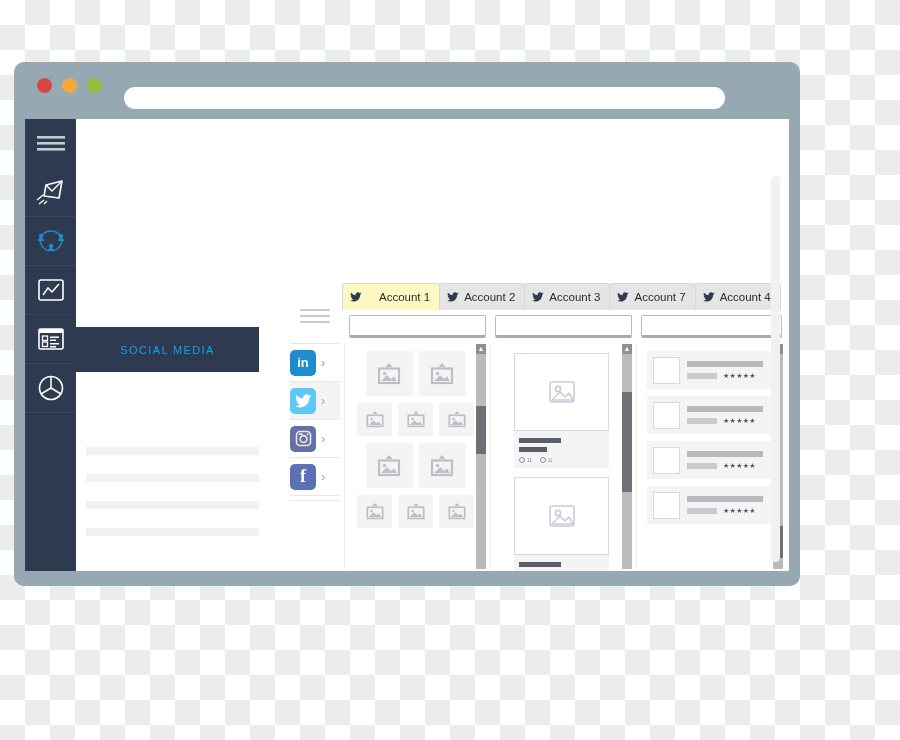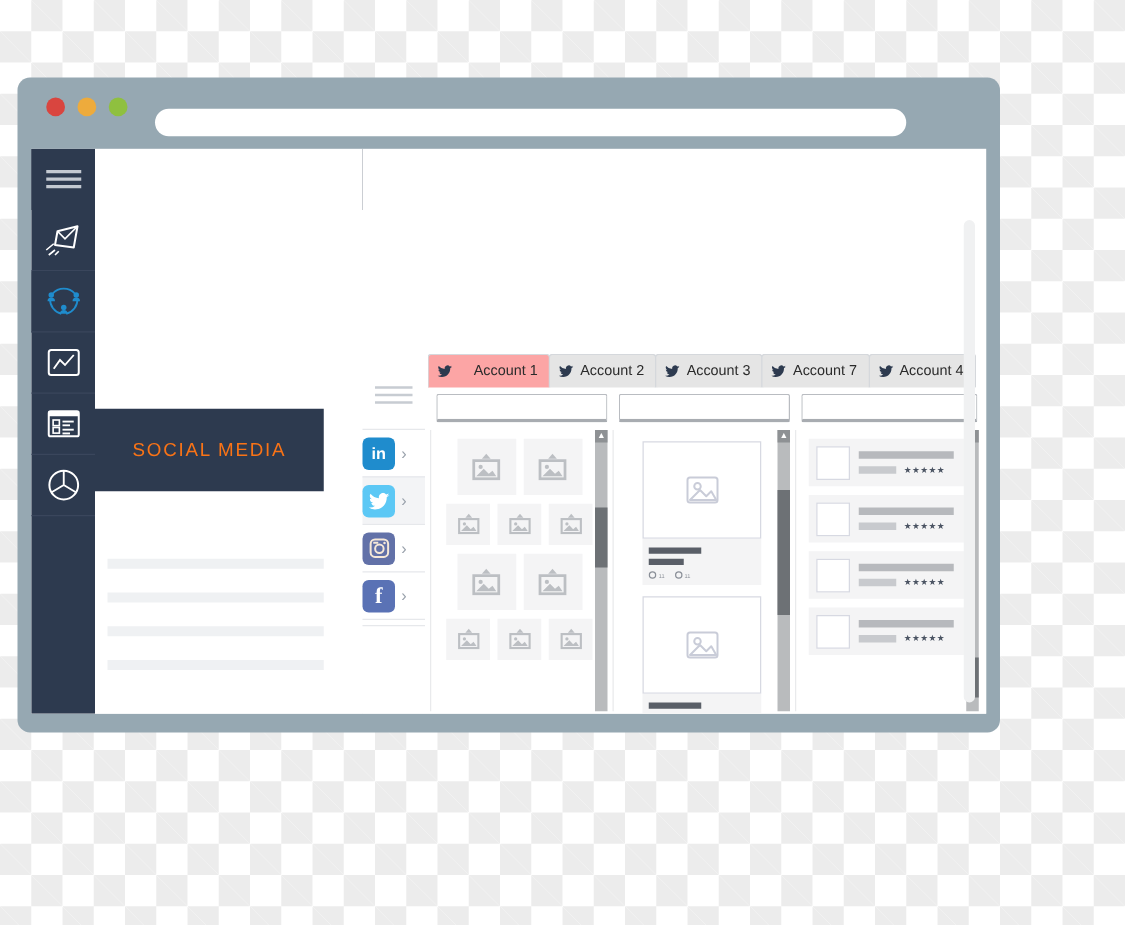--- a/index.html
+++ b/index.html
@@ -154,24 +154,24 @@
     width: 214px;
     height: 452px;
     background: #ffffff;
     z-index: 2;
   }
   .nav-header {
     position: absolute;
     left: 0;
     top: 208px;
     width: 183px;
-    height: 66px;
+    height: 45px;
     background: #2d3a4f;
-    color: #f97316;
-    font-size: 15px;
+    color: #0ea5e9;
+    font-size: 11px;
     letter-spacing: 1.4px;
     display: flex;
     align-items: center;
     justify-content: center;
   }
   .nav-item {
     position: absolute;
     left: 10px;
     top: 275px;
     width: 173px;
@@ -274,21 +274,21 @@
     border-bottom: none;
     background: #e5e5e5;
     display: flex;
     align-items: center;
     gap: 5px;
     font-size: 11.5px;
     color: #2b2b2b;
     border-radius: 3px 3px 0 0;
     margin-right: -1px;
   }
-  .tab.active { background: #fca5a5; gap: 17px; }
+  .tab.active { background: #fef9c3; gap: 17px; }
 
   .searchrow {
     position: absolute;
     top: 196px;
     left: 2px;
     width: 447px;
     height: 24px;
   }
   .searchbox {
     position: absolute;

